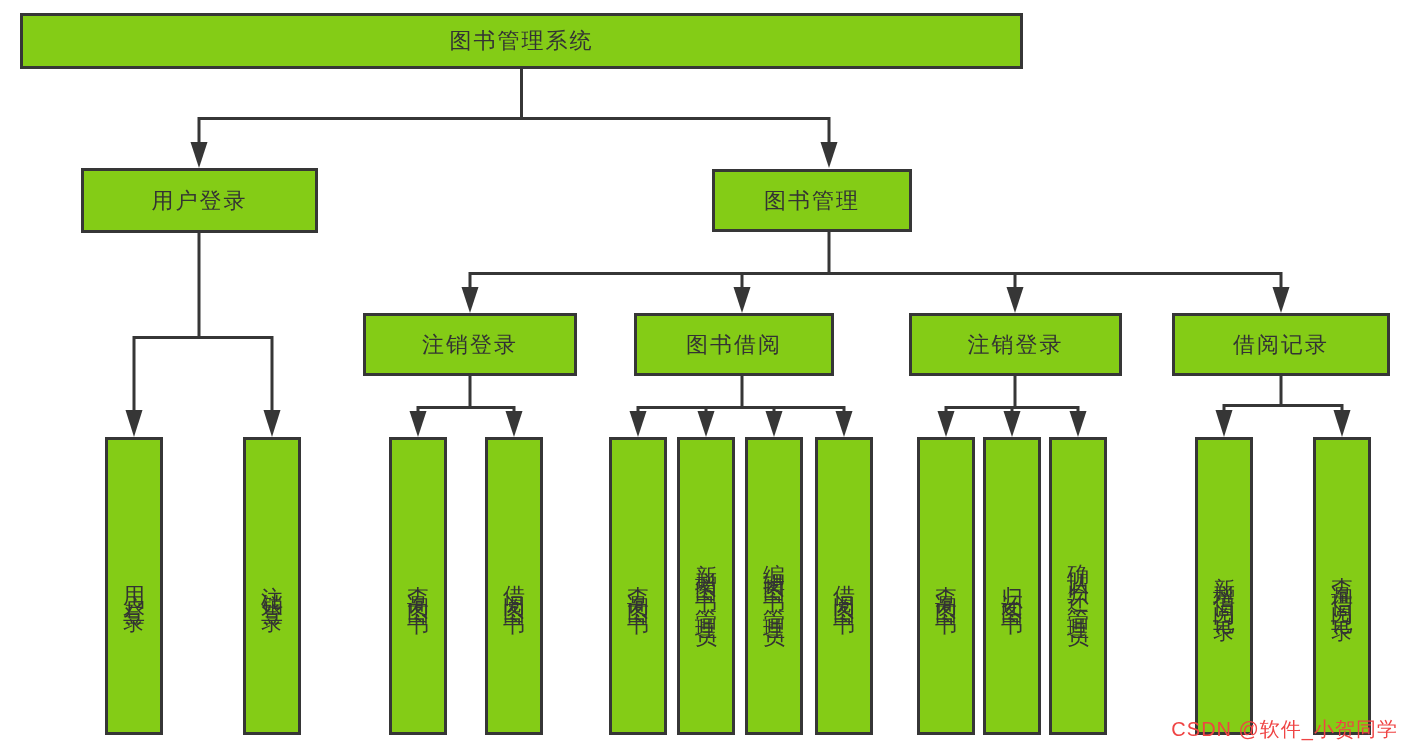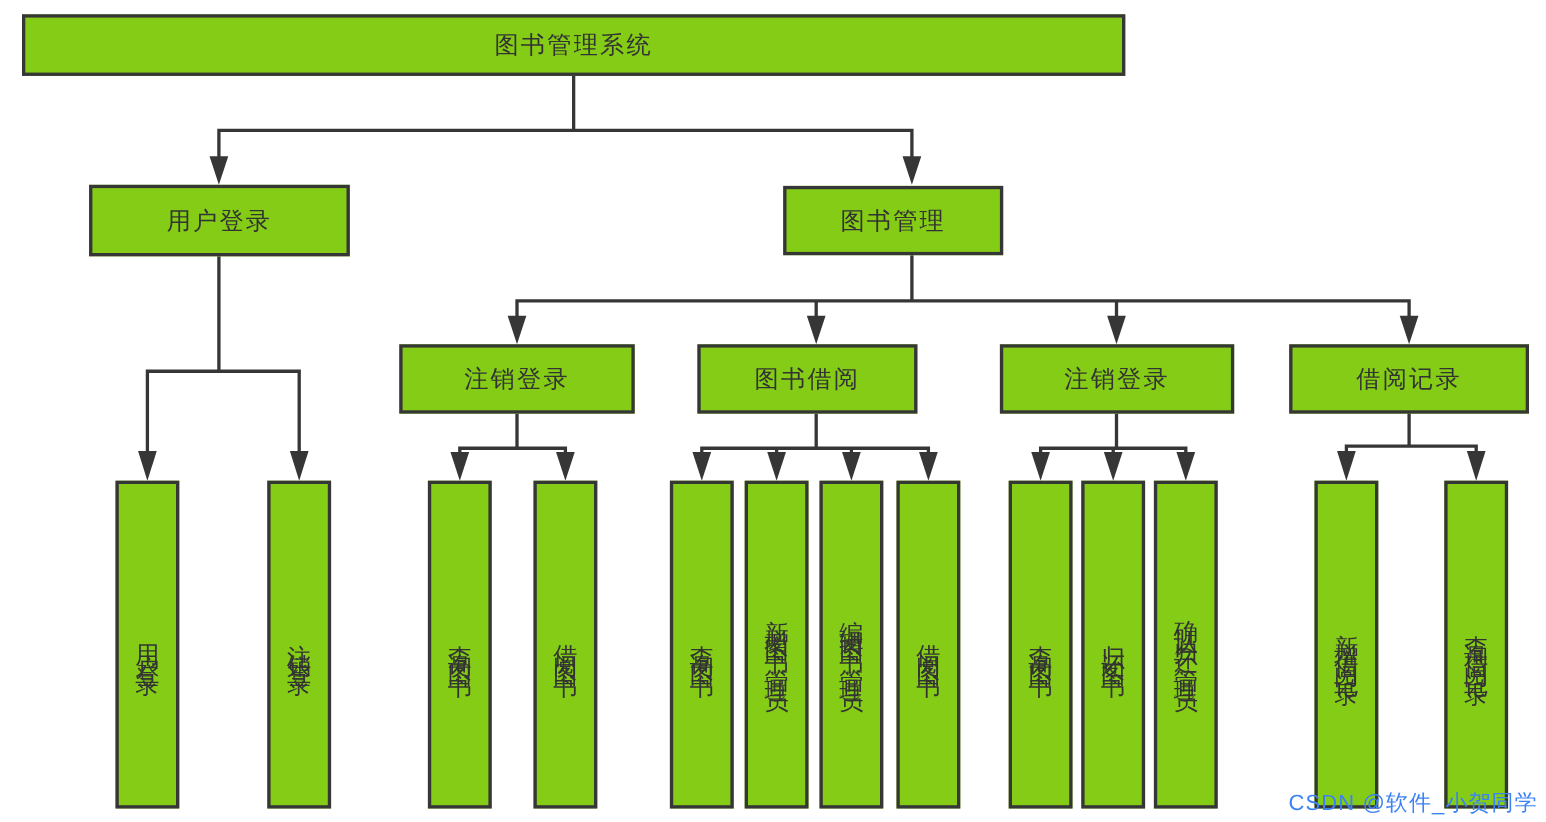--- a/index.html
+++ b/index.html
@@ -25,21 +25,21 @@
   .b-records{ left: 1172px; top: 313px; width: 218px; height: 63px; }
   
   .leaf { top: 437px; width: 58px; height: 298px; }
   .l1  { left: 105px; }  .l2  { left: 243px; }
   .l3  { left: 389px; }  .l4  { left: 485px; }
   .l5  { left: 609px; }  .l6  { left: 677px; }
   .l7  { left: 745px; }  .l8  { left: 815px; }
   .l9  { left: 917px; }  .l10 { left: 983px; }
   .l11 { left: 1049px; } .l12 { left: 1195px; }
   .l13 { left: 1313px; }
-  .watermark { position: absolute; right: 7px; bottom: 4px; color: #3b82f6;
+  .watermark { position: absolute; right: 7px; bottom: 4px; color: #ef4444;
                font-size: 20px; letter-spacing: 1px; white-space: nowrap; }
 </style>
 </head>
 <body>
 
 <div id="canvas">
 
   <svg id="wires" viewBox="0 0 1405 747" xmlns="http://www.w3.org/2000/svg" fill="none" stroke="#363636" stroke-width="3">
 
     <path d="M521.5 69 V118.5 M199 143 V118.5 H829 V143"></path>

